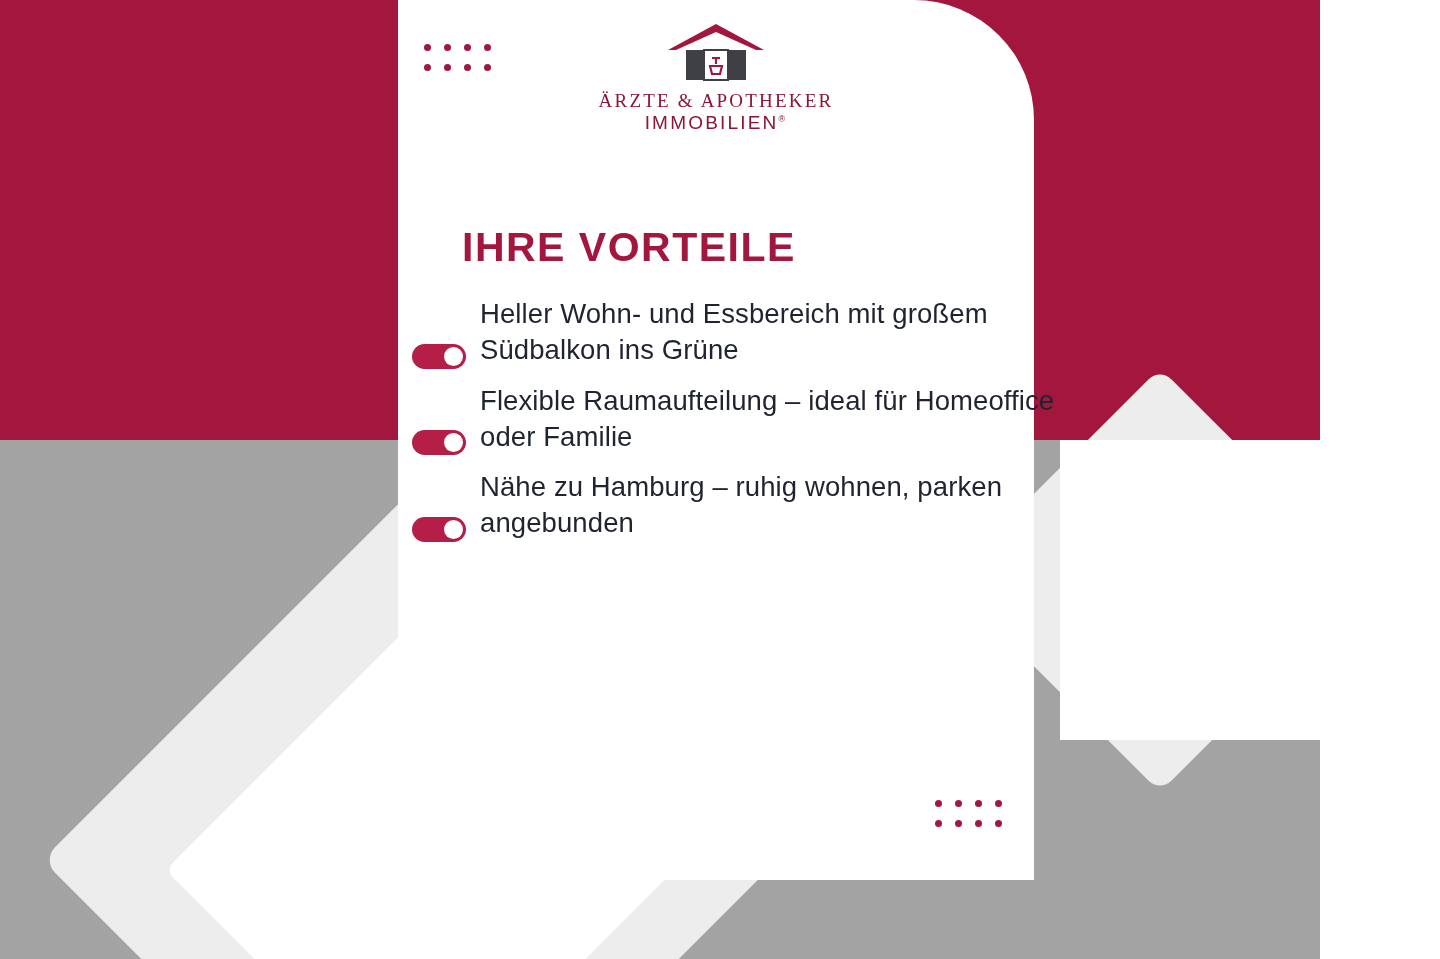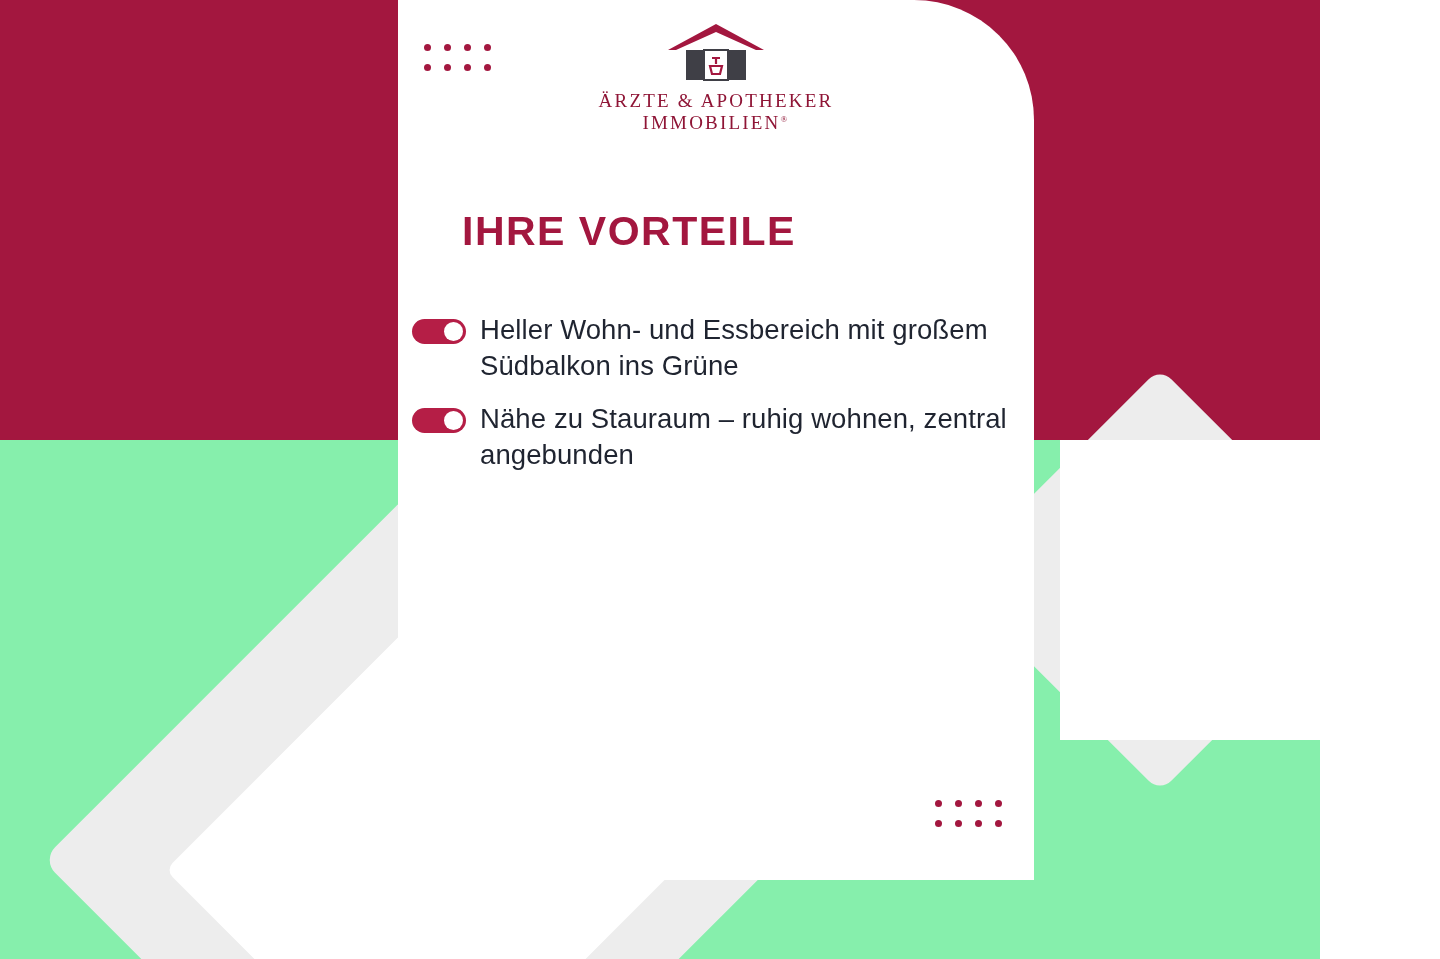--- a/index.html
+++ b/index.html
@@ -11,21 +11,21 @@
     height: 959px;
     overflow: hidden;
     font-family: "Liberation Sans", sans-serif;
     background: #ffffff;
   }
 
   .canvas {
     position: relative;
     width: 1320px;
     height: 959px;
-    background: #86efac;
+    background: #a3a3a3;
     overflow: hidden;
   }
 
   
   .band-top {
     position: absolute;
     left: 0;
     top: 0;
     width: 1440px;
     height: 440px;
@@ -120,56 +120,55 @@
     margin: 0 auto 6px auto;
   }
   .logo-text-1 {
     font-family: "Liberation Serif", serif;
     letter-spacing: 2.2px;
     font-size: 19px;
     color: #8f1536;
     line-height: 1.18;
   }
   .logo-text-2 {
-    font-family: Liberation Serif, serif;
+    font-family: Liberation Sans, sans-serif;
     letter-spacing: 2.2px;
     font-size: 19px;
     color: #8f1536;
     line-height: 1.18;
   }
   .logo-text-2 sup {
     font-size: 9px;
     vertical-align: super;
   }
 
   
   .headline {
     position: absolute;
     left: 462px;
-    top: 208px;
+    top: 224px;
     font-size: 41px;
     font-weight: bold;
     letter-spacing: 1.5px;
     color: #a3173f;
     z-index: 7;
   }
 
   
   .benefits {
     position: absolute;
     left: 412px;
     top: 296px;
     width: 660px;
     z-index: 7;
   }
   .benefit {
     display: flex;
-    align-items: flex-start;
+    align-items: flex-end;
     margin-bottom: 14px;
-    margin-top: 16px;
   }
   .toggle {
     flex: 0 0 auto;
     width: 54px;
     height: 25px;
     border-radius: 13px;
     background: #b51e46;
     position: relative;
     margin-top: 7px;
     margin-right: 14px;
@@ -246,24 +245,30 @@
 
     <div class="benefit">
       <div class="toggle">
           <div class="knob"></div>
         </div>
       <div class="benefit-text">Heller Wohn- und Essbereich mit großem Südbalkon ins Grüne</div>
     </div>
 
 
 
-
-
     <div class="benefit">
       <div class="toggle">
           <div class="knob"></div>
         </div>
-      <div class="benefit-text">Nähe zu Stauraum – ruhig wohnen, zentral angebunden</div>
+      <div class="benefit-text">Flexible Raumaufteilung – ideal für Homeoffice oder Familie</div>
+    </div>
+
+
+    <div class="benefit">
+      <div class="toggle">
+          <div class="knob"></div>
+        </div>
+      <div class="benefit-text">Nähe zu Hamburg – ruhig wohnen, parken angebunden</div>
     </div>
 
   </div>
 
 </div>
 
 </body></html>

